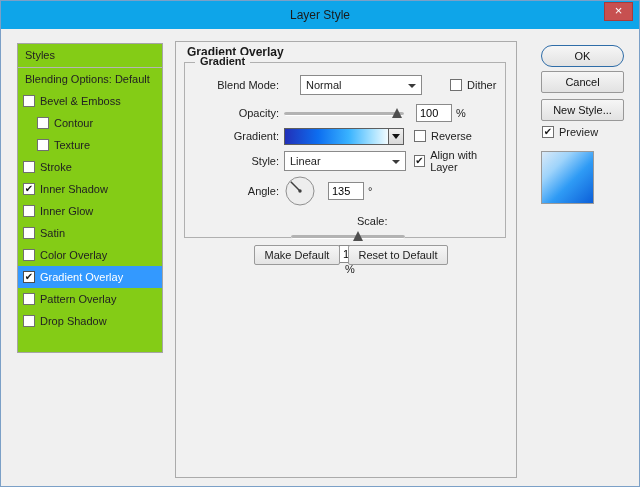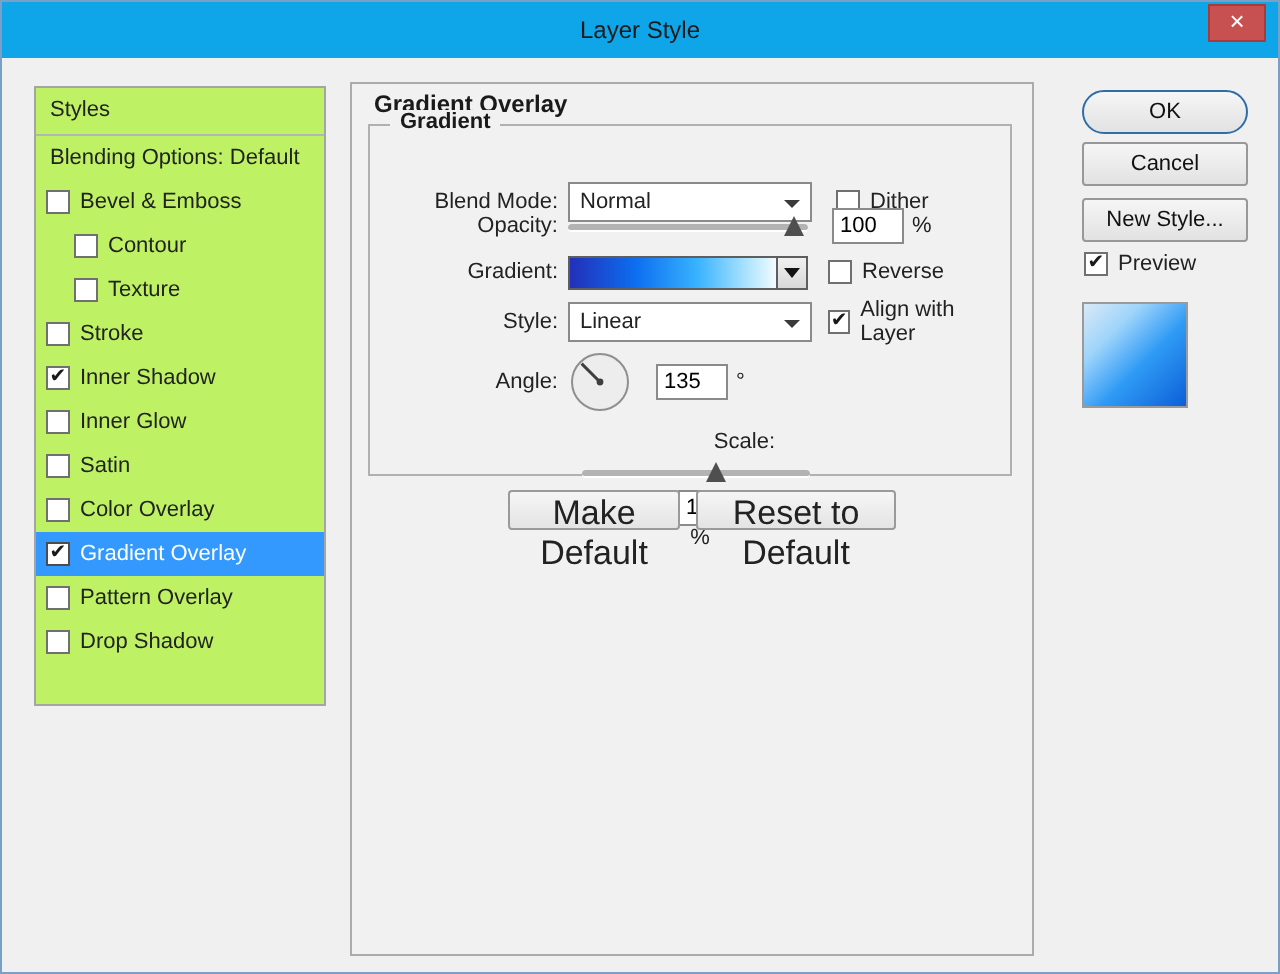--- a/index.html
+++ b/index.html
@@ -5,21 +5,21 @@
   html,body{margin:0;padding:0;}
   body{width:640px;height:487px;font-family:"Liberation Sans","DejaVu Sans",sans-serif;-webkit-font-smoothing:antialiased;}
   .window{position:relative;width:640px;height:487px;box-sizing:border-box;background:#f0f0f0;border:1px solid #7ba0c7;overflow:hidden;}
 
   
   .titlebar{position:absolute;top:0;left:0;right:0;height:28px;background:#0ea5e9;}
   .title{position:absolute;left:0;right:0;top:0;height:28px;line-height:28px;text-align:center;font-size:12px;color:#1b1b1b;}
   .closebtn{position:absolute;top:1px;right:6px;width:29px;height:19px;background:#c75050;border:1px solid #a93a3a;box-sizing:border-box;color:#fff;font-size:13px;line-height:16px;text-align:center;cursor:default;}
 
   
-  .styles-panel{position:absolute;left:16px;top:42px;width:146px;height:310px;box-sizing:border-box;border:1px solid #a5a5a5;background:#bef264;}
+  .styles-panel{position:absolute;left:16px;top:42px;width:146px;height:310px;box-sizing:border-box;border:1px solid #a5a5a5;background:#84cc16;}
   .styles-header{height:23px;line-height:23px;padding-left:7px;font-size:11px;border-bottom:1px solid #b5b5b5;color:#222;}
   .style-row{height:22px;display:flex;align-items:center;font-size:11px;color:#222;padding-left:5px;}
   .style-row.no-cb{padding-left:7px;}
   .style-row.indent{padding-left:19px;}
   .style-row .cb{margin-right:5px;flex:none;}
   .style-row.selected{background:#3399ff;color:#fff;}
   .style-row.selected .cb{border-color:#4d4d4d;}
 
   
   .cb{width:12px;height:12px;box-sizing:border-box;background:#fff;border:1px solid #707070;display:inline-flex;align-items:center;justify-content:center;}
@@ -47,21 +47,21 @@
   .cbrow{display:flex;align-items:center;}
   .cbrow .cbl{margin-left:5px;}
 
   .grad-swatch{width:104px;height:17px;box-sizing:border-box;border:1px solid #5e5e5e;border-right:none;flex:none;
     background:linear-gradient(90deg,#2230b8 0%,#0d6ef0 32%,#39b3ff 62%,#a8e2ff 85%,#f2fbff 100%);}
   .grad-arrow{width:16px;height:17px;box-sizing:border-box;border:1px solid #5e5e5e;background:linear-gradient(#f0f0f0,#d8d8d8);display:flex;align-items:center;justify-content:center;flex:none;}
   .grad-arrow::after{content:"";width:0;height:0;border-left:4px solid transparent;border-right:4px solid transparent;border-top:5px solid #111;}
 
   .dial{width:32px;height:32px;flex:none;}
 
-  .sbtn{position:absolute;height:20px;box-sizing:border-box;background:linear-gradient(#f6f6f6,#e4e4e4);border:1px solid #9a9a9a;border-radius:2px;font-size:17px;font-family:inherit;color:#222;}
+  .sbtn{position:absolute;height:20px;box-sizing:border-box;background:linear-gradient(#f6f6f6,#e4e4e4);border:1px solid #9a9a9a;border-radius:2px;font-size:11px;font-family:inherit;color:#222;}
 
   
   .pbtn{position:absolute;left:540px;width:83px;height:22px;box-sizing:border-box;background:linear-gradient(#f6f6f6,#e2e2e2);border:1px solid #989898;border-radius:2px;font-size:11px;font-family:inherit;color:#111;}
   .pbtn.default{border-color:#2f6da8;}
   .preview-row{position:absolute;left:541px;top:125px;display:flex;align-items:flex-end;font-size:11px;color:#222;}
   .preview-row .cbl{margin-left:5px;}
   .thumb-preview{position:absolute;left:540px;top:150px;width:53px;height:53px;box-sizing:border-box;border:1px solid #9a9a9a;
     background:linear-gradient(135deg,#d9e9f7 0%,#9fd4fb 28%,#2f9bf5 58%,#0c5fd8 100%);}
 </style>
 </head>
@@ -125,21 +125,21 @@
       <span>Drop Shadow</span>
     </div>
   </div>
 
   <div class="main-panel">
     <div class="panel-title">Gradient Overlay</div>
 
     <div class="groupbox">
       <div class="group-legend">Gradient</div>
 
-      <div class="row" style="top:28px;">
+      <div class="row" style="top:12px;gap:16px;">
         <span class="lbl">Blend Mode:</span>
         <div class="combo">
           <span>Normal</span>
           <span class="arrow"></span>
         </div>
         <div class="cbrow" style="margin-left:12px;">
           <span class="cb"></span>
           <span class="cbl">Dither</span>
         </div>
       </div>

